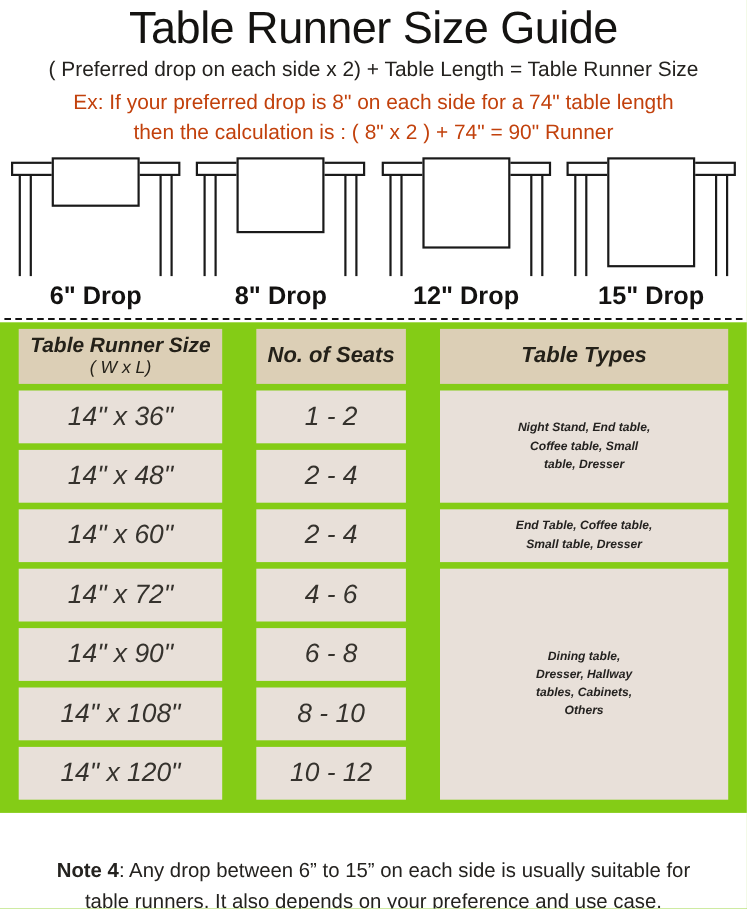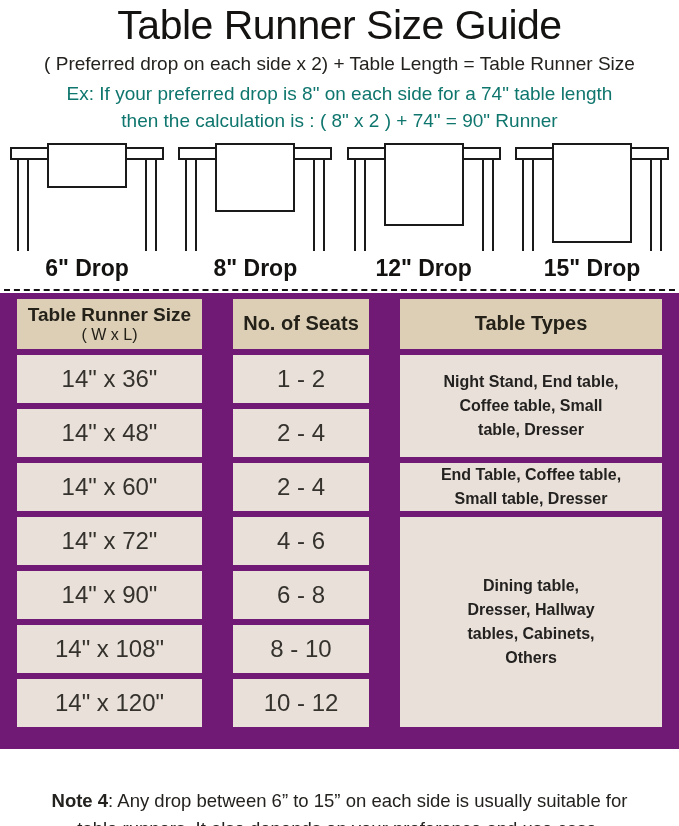--- a/index.html
+++ b/index.html
@@ -14,21 +14,21 @@
 
   
   .title {
     margin: 2px 0 4px; text-align: center;
     font-size: 41px; font-weight: normal; color: #141311; letter-spacing: -0.5px;
   }
   .formula {
     text-align: center; font-size: 19px; margin: 4px 0 6px; color: #24221f;
     white-space: nowrap;
   }
-  .example { text-align: center; font-size: 19px; line-height: 1.42; color: #0f766e; }
+  .example { text-align: center; font-size: 19px; line-height: 1.42; color: #c2410c; }
 
   
   .illus-row {
     display: flex; justify-content: space-between;
     padding: 0 10px; margin-top: 8px;
   }
   .illu-col { width: 154px; }
   .drawing { position: relative; width: 154px; height: 108px; }
   .tabletop {
     position: absolute; top: 4px; left: 0; right: 0; height: 13px;
@@ -48,37 +48,37 @@
   .d8  .runner { height: 69px; }
   .d12 .runner { height: 83px; }
   .d15 .runner { height: 100px; }
   .drop-label {
     text-align: center; font-size: 23px; font-weight: bold;
     color: #131211; margin-top: 4px;
   }
   .dashed { border-top: 2.5px dashed #141414; margin: 7px 4px 0; height: 0; }
 
   
-  .table-section { background: #701a75; padding: 6px 17px 22px; margin-top: 2px; }
+  .table-section { background: #84cc16; padding: 6px 17px 12px; margin-top: 2px; font-style: italic; }
   .grid {
     display: grid;
     grid-template-columns: 185px 136px 262px;
     grid-template-rows: 50px repeat(7, 48px);
     justify-content: space-between;
     row-gap: 6px;
   }
   .cell { display: flex; align-items: center; justify-content: center; text-align: center; }
   .head { background: #dccfb6; color: #242119; flex-direction: column; }
   .head .head-main { font-size: 19px; font-weight: bold; line-height: 1.15; }
   .head .head-sub  { font-size: 16px; line-height: 1.15; }
   .head.single { font-size: 20px; font-weight: bold; }
   .data { background: #e8e0d9; }
   .num  { font-size: 24px; color: #35322d; }
   .types {
-    font-size: 16px; font-weight: bold; color: #242220;
+    font-size: 11px; font-weight: bold; color: #242220;
     line-height: 1.5; white-space: pre-line; padding: 0 6px;
   }
 
   
   .notes {
     margin-top: 9px; text-align: center;
     font-size: 18.5px; line-height: 1.55; color: #24221f;
     white-space: pre-line;
   }
   .note-label { font-weight: bold; }

